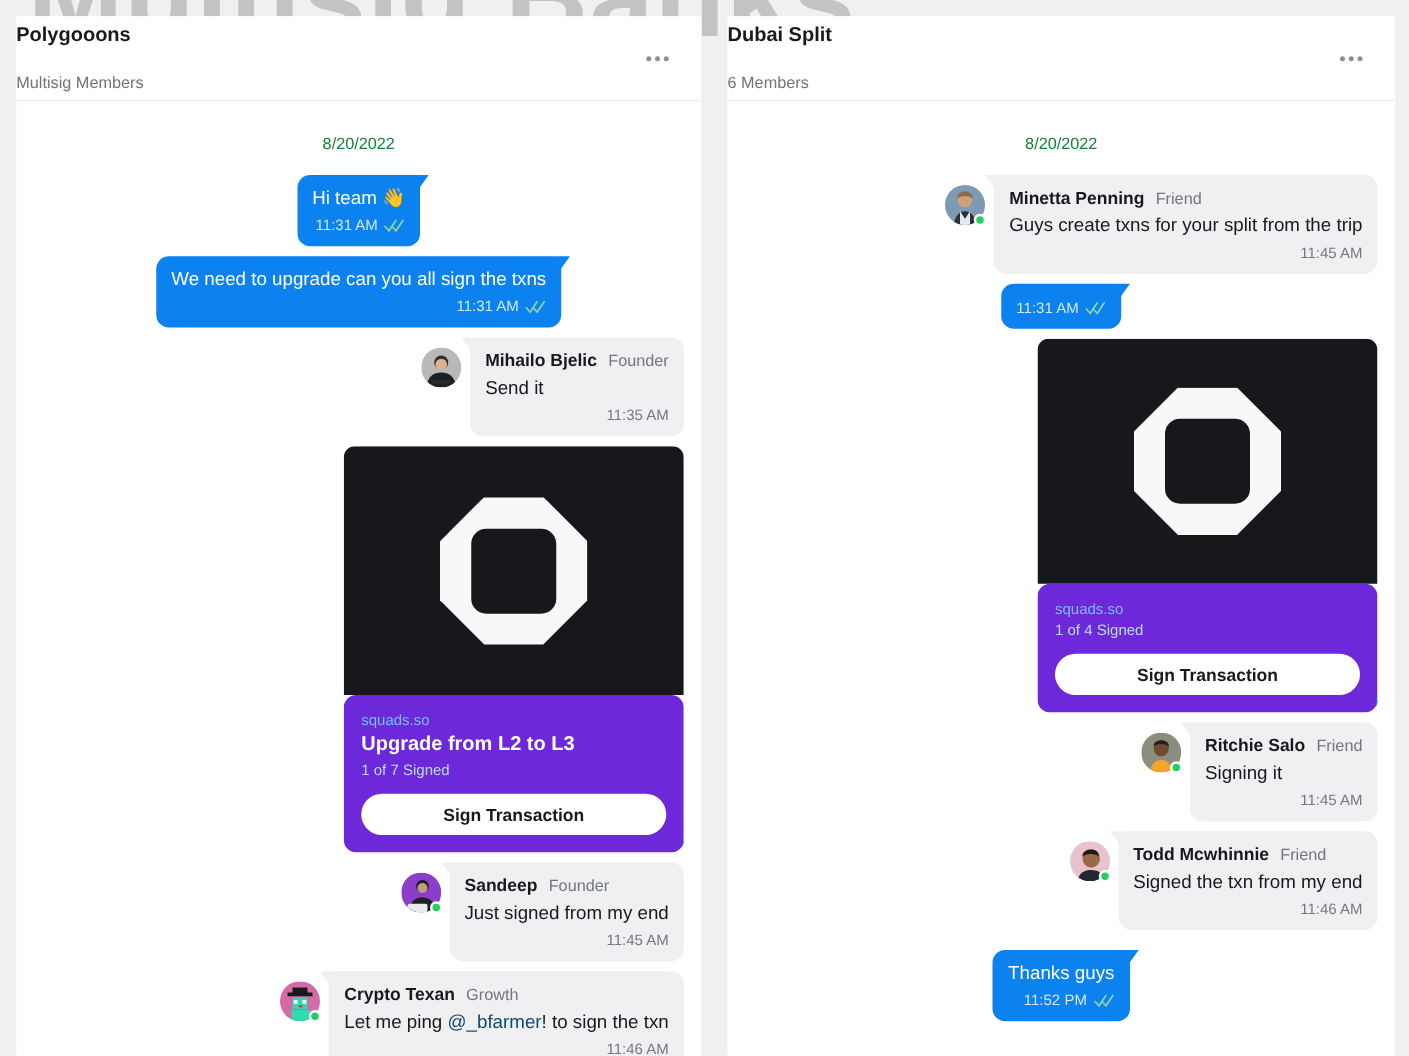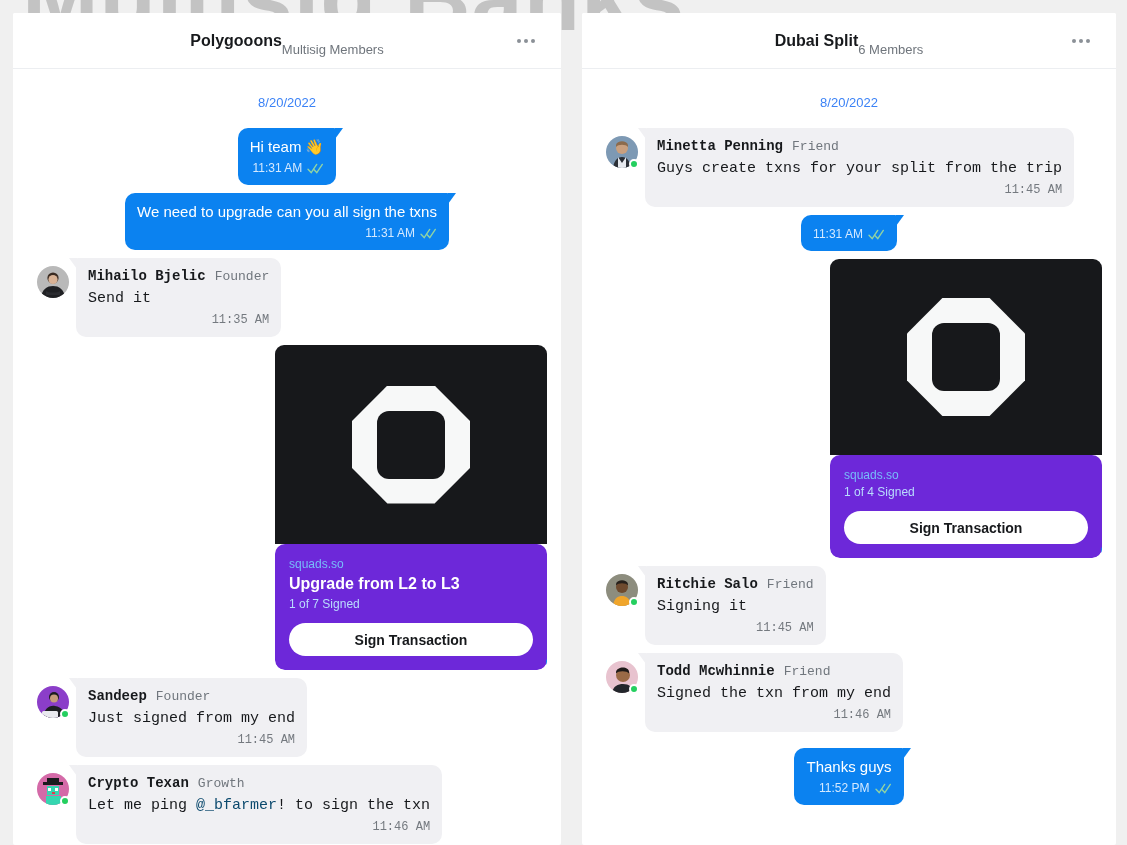--- a/index.html
+++ b/index.html
@@ -41,26 +41,25 @@
     position: relative;
     display: flex;
     flex-direction: column;
   }
   .panel-left  { width: 548px; margin-left: 13px; margin-top: 13px; border-radius: 2px; }
   .panel-gap   { width: 21px; }
   .panel-right { width: 534px; margin-top: 13px; border-radius: 2px; }
 
   
   .chat-header {
-    height: 56px;
+    height: 68px;
     border-bottom: 1px solid #eceef1;
     position: relative;
     display: flex;
-    flex-direction: row;
-    align-items: center;
+    flex-direction: column;
     justify-content: center;
     flex: 0 0 auto;
     background: #fff;
   }
   .chat-title {
     font-size: 16px;
     font-weight: bold;
     color: #17191c;
     line-height: 20px;
   }
@@ -88,27 +87,27 @@
   
   .messages {
     flex: 1 1 auto;
     padding: 0 14px;
     overflow: hidden;
     position: relative;
   }
   .date-sep {
     text-align: center;
     font-size: 13px;
-    color: #3b82f6;
+    color: #15803d;
     padding: 26px 0 18px;
   }
 
   .row { display: flex; margin-bottom: 8px; }
   .row.out { justify-content: center; }
-  .row.in  { justify-content: flex-start; align-items: flex-start; font-family: Liberation Mono, monospace; }
+  .row.in  { justify-content: flex-end; align-items: flex-start; }
 
   
   .avatar {
     width: 32px; height: 32px;
     border-radius: 50%;
     flex: 0 0 32px;
     margin: 8px 7px 0 10px;
     position: relative;
     overflow: visible;
   }

